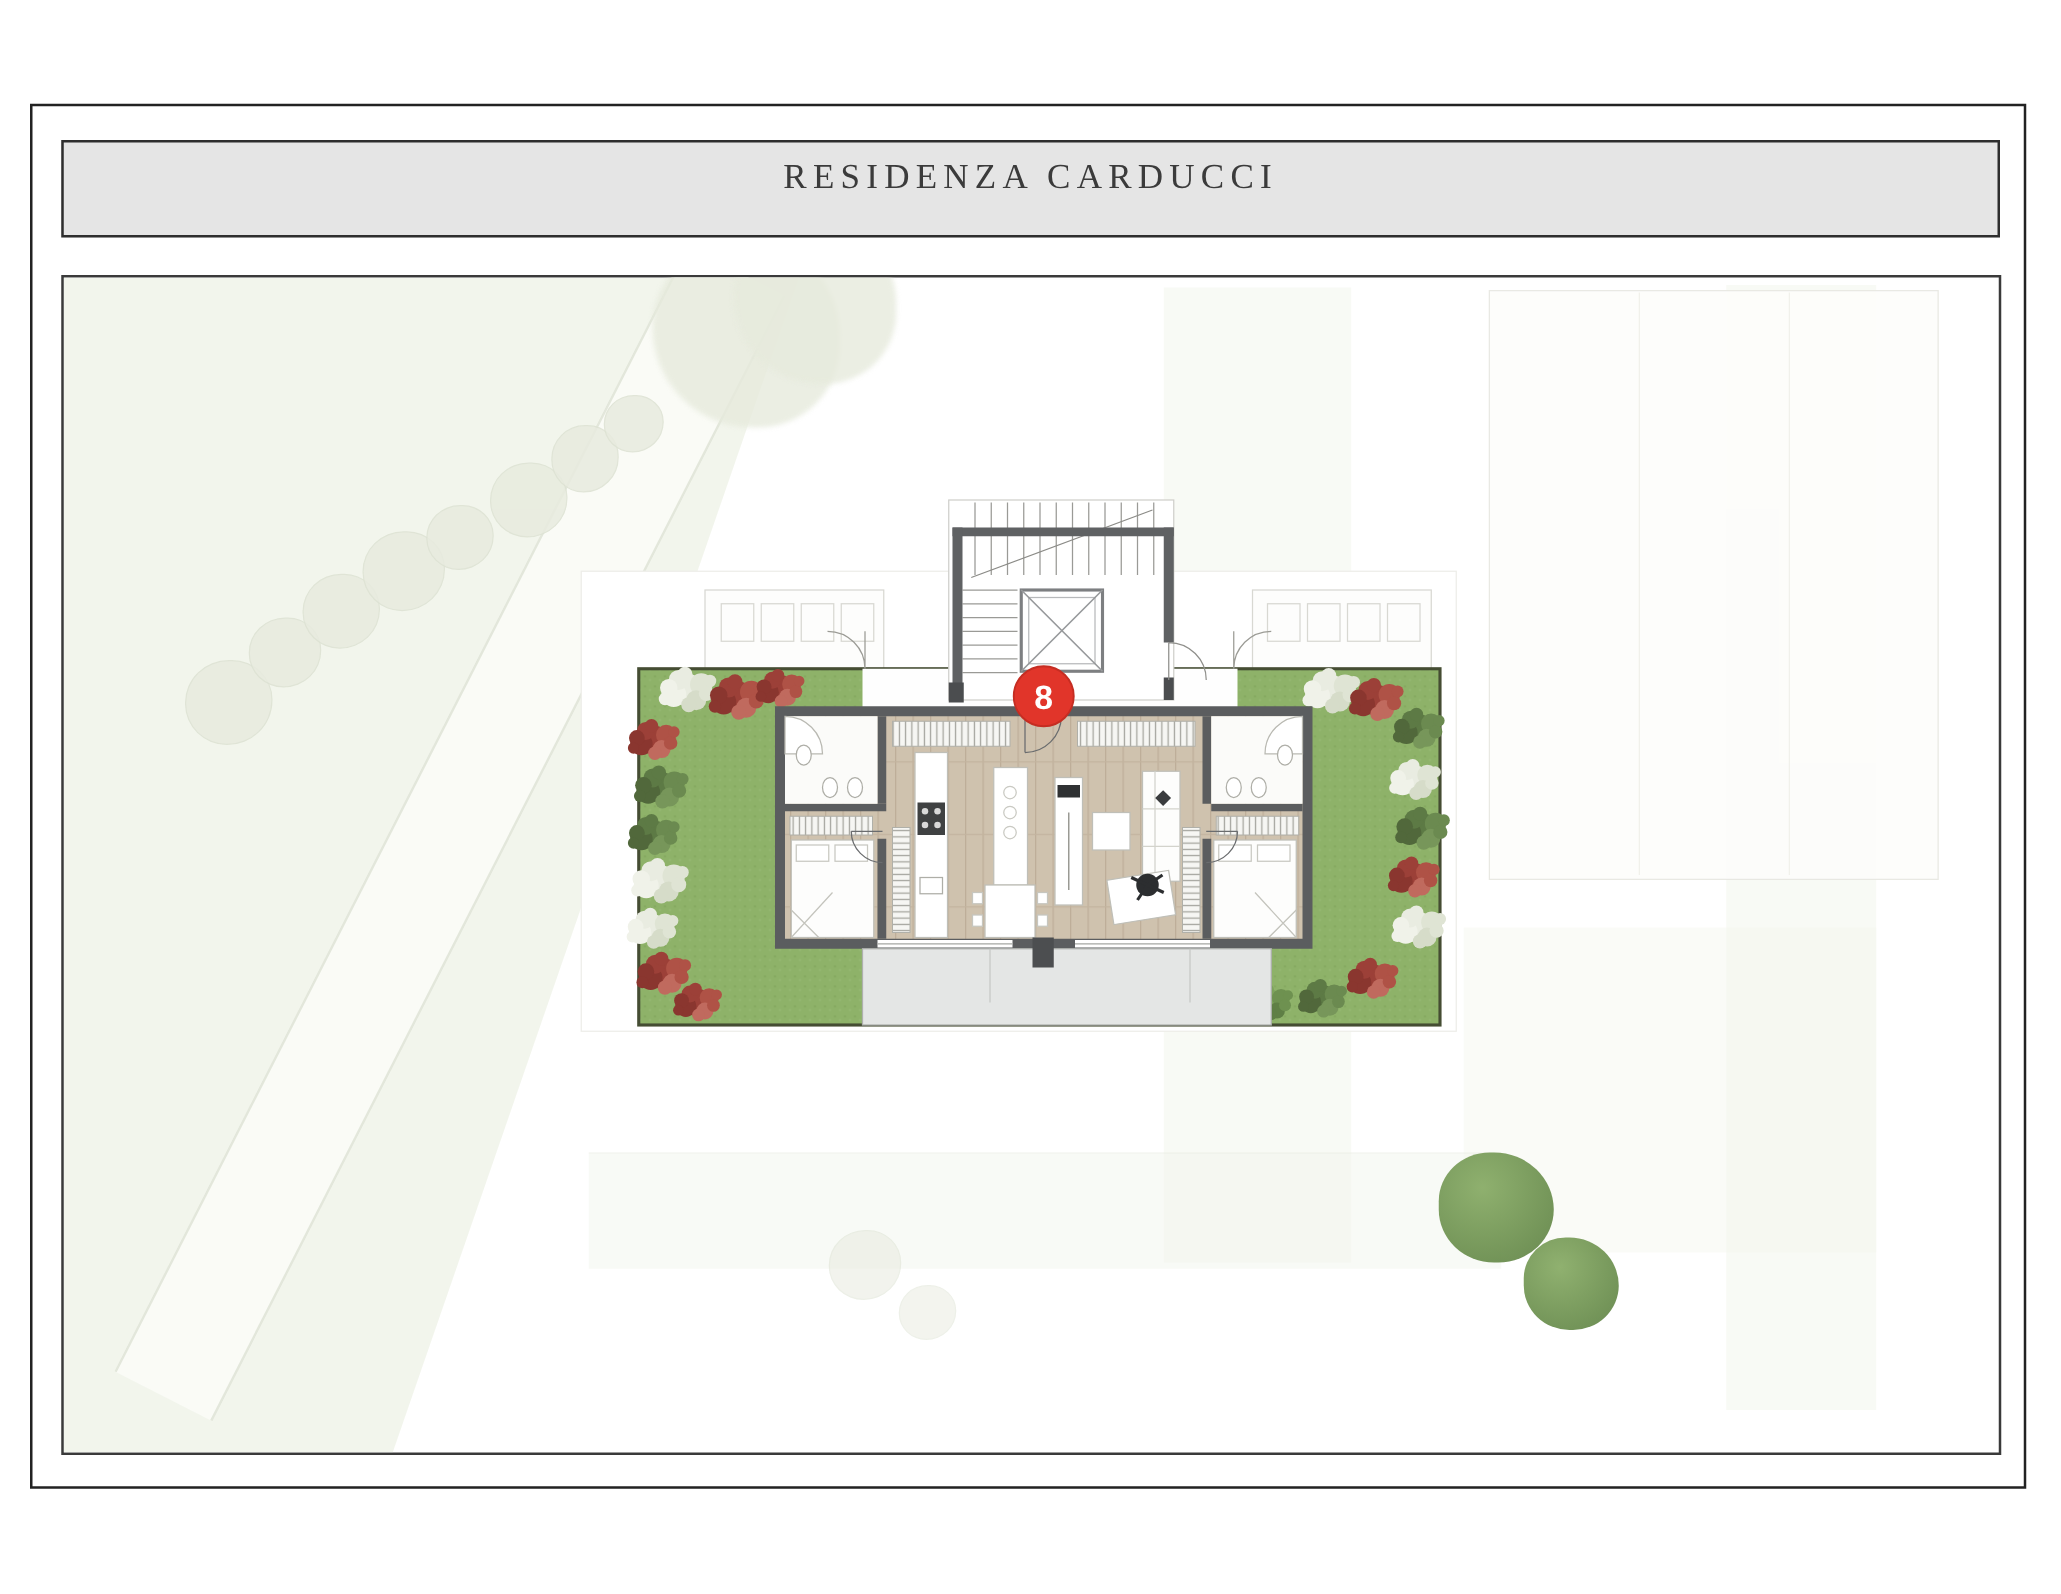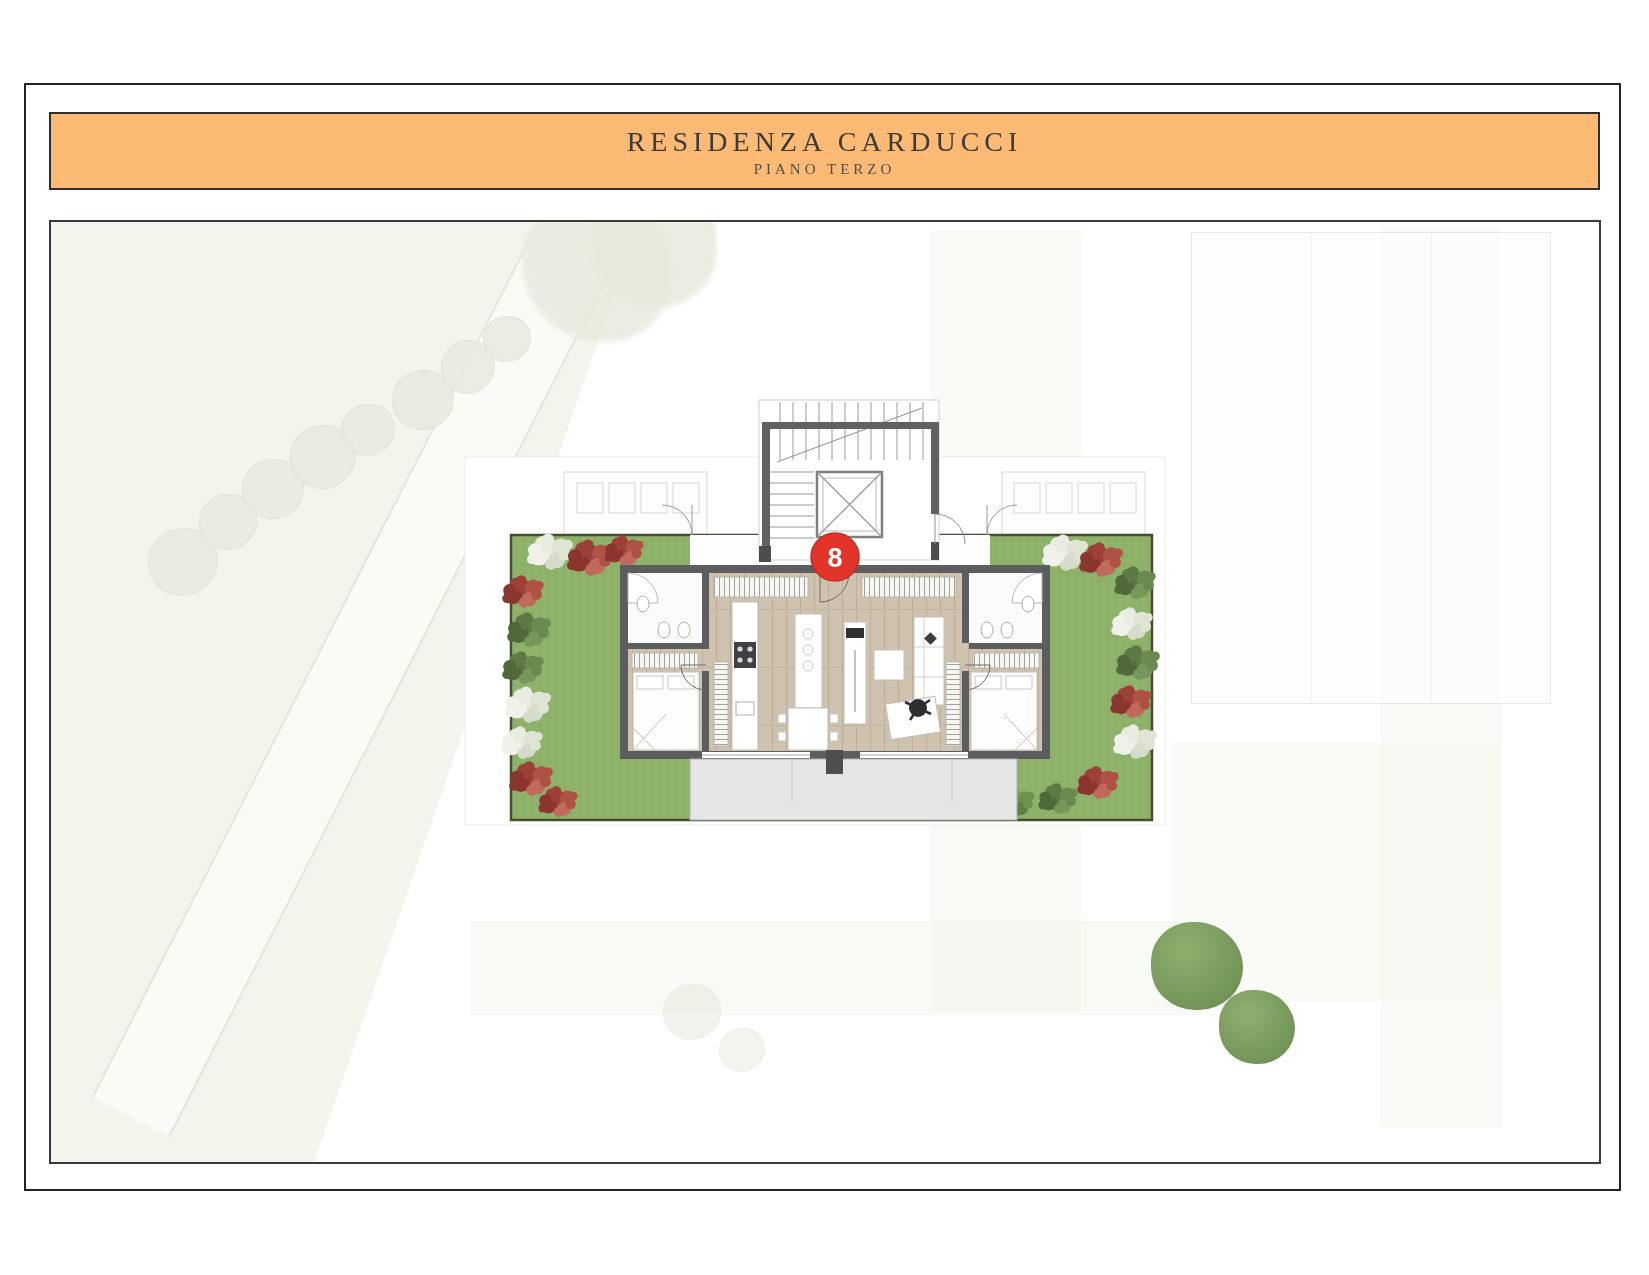--- a/index.html
+++ b/index.html
@@ -1,21 +1,21 @@
 <!DOCTYPE html>
 <html><head>
 <meta charset="utf-8">
 <style>
   html,body{margin:0;padding:0;background:#ffffff;}
   .page{position:relative;width:1649px;height:1275px;background:#ffffff;overflow:hidden;
         font-family:"Liberation Serif", serif;}
   .outer-frame{position:absolute;left:24px;top:83px;width:1593px;height:1104px;
         border:2px solid #222;background:#ffffff;}
   .title-box{position:absolute;left:49px;top:112px;width:1547px;height:74px;
-        border:2px solid #2e2e2e;background:#fdba74;text-align:center;}
+        border:2px solid #2e2e2e;background:#e5e5e5;text-align:center;}
   .page-title{margin:12px 0 0 0;font-size:28px;font-weight:400;color:#3b3b3b;
         letter-spacing:5px;font-family:"Liberation Serif", serif;}
   .page-subtitle{margin:3px 0 0 0;font-size:15px;font-weight:400;color:#4e4e4e;
         letter-spacing:4px;font-family:"Liberation Serif", serif;}
   .site-box{position:absolute;left:49px;top:220px;width:1548px;height:940px;
         border:2px solid #3a3a3a;background:#ffffff;overflow:hidden;}
   
   .ghost{position:absolute;}
   .g-wash-left{left:0;top:0;width:100%;height:100%;background:#eef2e6;opacity:.75;
         clip-path:polygon(0 0,38% 0,17% 100%,0 100%);}
@@ -36,21 +36,20 @@
         color:#4f4f4f;letter-spacing:.3px;}
 </style>
 </head>
 <body>
 
 <div class="page">
   <div class="outer-frame"></div>
 
   <div class="title-box">
     <h1 class="page-title">RESIDENZA CARDUCCI</h1>
-    <h2 class="page-subtitle">PIANO TERZO</h2>
   </div>
 
   <div class="site-box">
 
     <div class="ghost g-wash-left"></div>
     <div class="ghost g-road"></div>
     <div class="ghost g-mass" style="left:471px;top:-30px;width:150px;height:150px;"></div>
     <div class="ghost g-mass" style="left:536px;top:-45px;width:130px;height:130px;"></div>
     <div class="ghost g-tree" style="left:97px;top:306px;width:68px;height:66px;"></div>
     <div class="ghost g-tree" style="left:148px;top:272px;width:56px;height:54px;"></div>

